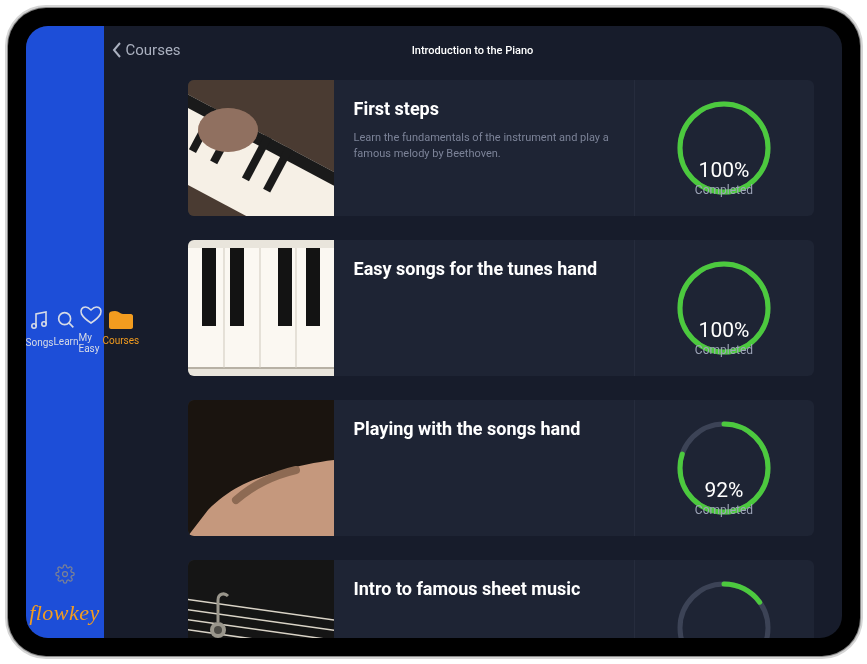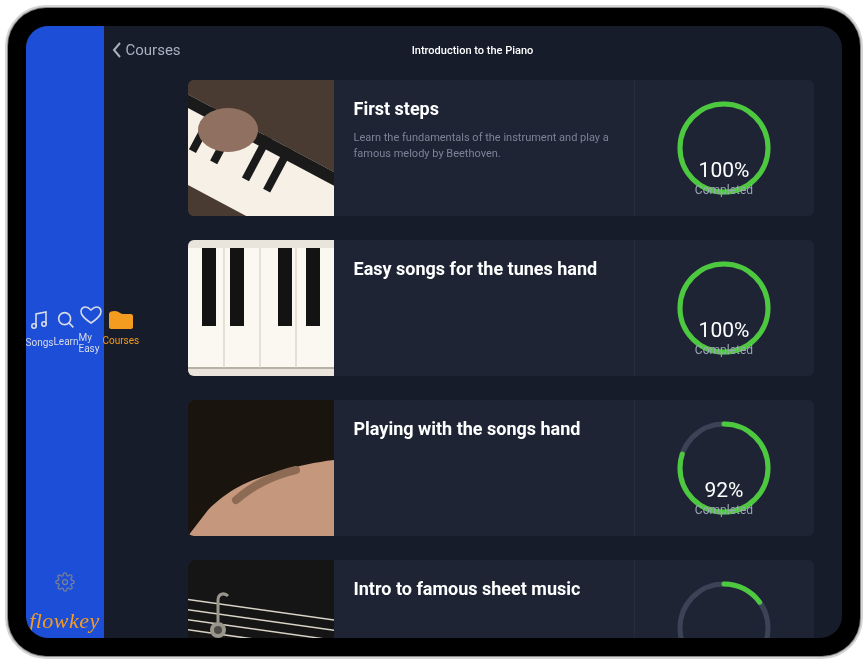--- a/index.html
+++ b/index.html
@@ -49,21 +49,21 @@
   cursor: pointer;
   color: #d7dbe6;
 }
 .sidebar-item.active { color: #f39c1f; }
 .sidebar-item span.label {
   font-size: 10px;
   font-weight: 400;
 }
 .sidebar-bottom {
   position: absolute;
-  bottom: 4px;
+  bottom: 12px;
   left: 0;
   right: 0;
   display: flex;
   flex-direction: column;
   align-items: center;
   gap: 16px;
 }
 .gear { color: #7a8196; cursor: pointer; }
 .logo {
   font-family: "Brush Script MT", cursive;

